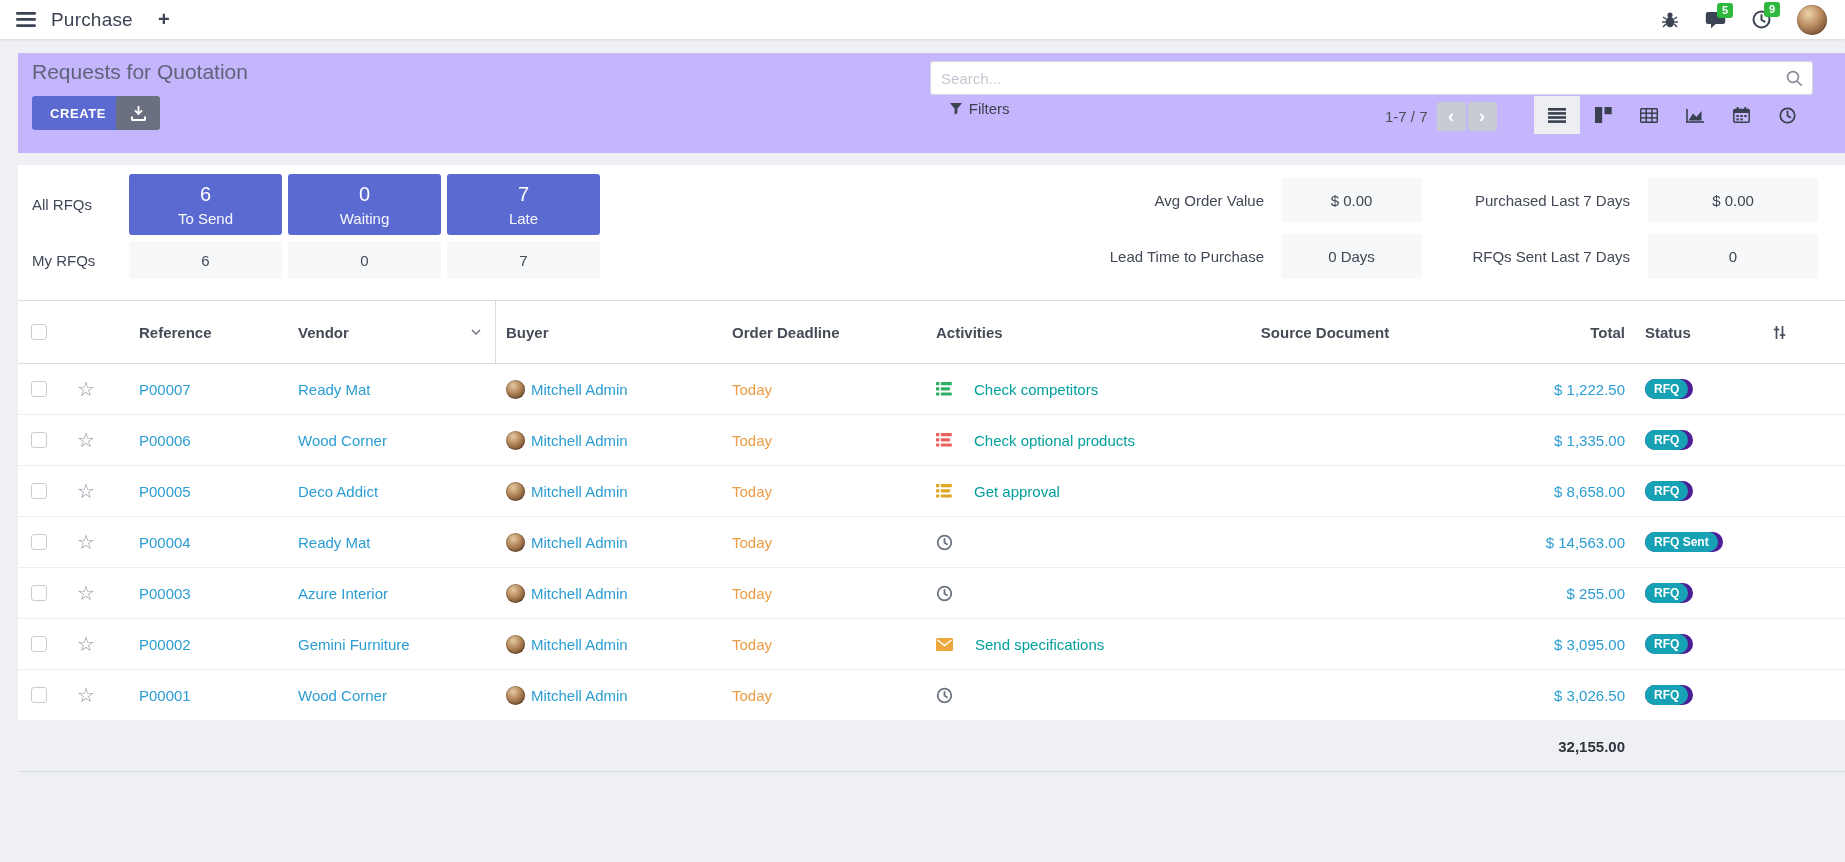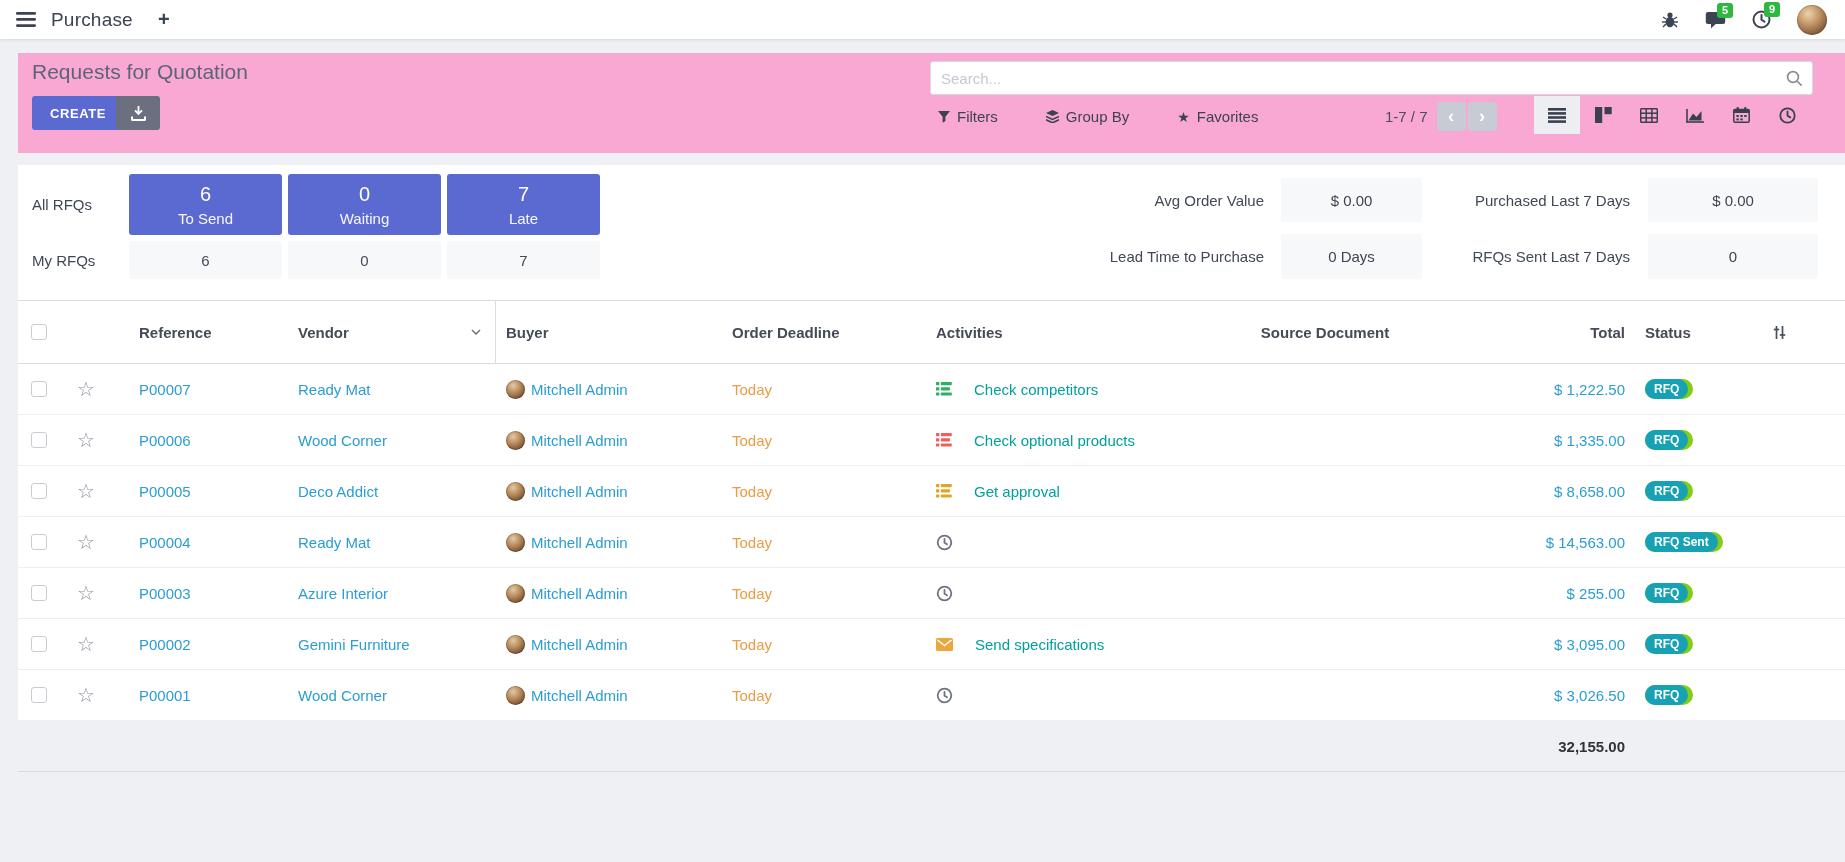--- a/index.html
+++ b/index.html
@@ -28,21 +28,21 @@
     background: var(--badge-green, #2eb83e); color: #fff;
     font-size: 11px; font-weight: 700; line-height: 15px;
     padding: 0 5px; border-radius: 3px; min-width: 15px; text-align: center;
   }
   .avatar {
     width: 30px; height: 30px; border-radius: 50%;
     background: radial-gradient(circle at 38% 30%, #ecd3ae 0%, #c19265 40%, #7a5436 78%, #57381f 100%);
     box-shadow: inset 0 0 0 1px rgba(0,0,0,.15); cursor: pointer;
   }
   
-  .cpanel { position: absolute; top: 53px; left: 18px; right: 0; height: 100px; background: #f9a8d4; }
+  .cpanel { position: absolute; top: 53px; left: 18px; right: 0; height: 100px; background: #c4b5fd; }
   .page-title { position: absolute; left: 14px; top: 7px; font-size: 21px; color: #5d6478; }
   .btn-create {
     position: absolute; left: 14px; top: 43px; height: 34px; padding: 0 18px;
     background: var(--accent, #5b6ad0); color: #fff; border: none; border-radius: 3px;
     font-size: 13px; font-weight: 700; letter-spacing: .6px; cursor: pointer;
     font-family: "Liberation Sans", sans-serif;
   }
   .btn-export {
     position: absolute; left: 98px; top: 43px; width: 44px; height: 34px;
     background: #6a7080; border: none; border-radius: 3px; cursor: pointer;
@@ -54,21 +54,21 @@
   }
   .searchbox input {
     width: 100%; height: 100%; border: none; outline: none; background: transparent;
     padding: 0 34px 0 10px; font-size: 15px; color: #3d4350;
     font-family: "Liberation Sans", sans-serif;
   }
   .searchbox input::placeholder { color: #c4c8d0; }
   .search-mag { position: absolute; right: 9px; top: 8px; }
   .filterbar {
     position: absolute; left: 920px; top: 47px; height: 33px;
-    display: flex; align-items: center; gap: 48px;
+    display: flex; align-items: center; gap: 48px; flex-direction: column;
   }
   .fb-item { display: flex; align-items: center; gap: 7px; font-size: 15px; color: #3d434e; cursor: pointer; }
   .pager { position: absolute; left: 1367px; top: 47px; height: 33px; display: flex; align-items: center; gap: 9px; }
   .pager-text { font-size: 15px; color: #494e59; }
   .pager-btns { display: flex; gap: 2px; }
   .pager-btn {
     width: 29px; height: 29px; background: #c7cbd3; border: none; border-radius: 3px;
     color: #fff; font-size: 18px; font-weight: 700; line-height: 27px; cursor: pointer;
     font-family: "Liberation Sans", sans-serif;
   }
@@ -144,21 +144,21 @@
   .avatar-sm {
     width: 19px; height: 19px; border-radius: 50%; flex: 0 0 19px;
     background: radial-gradient(circle at 38% 30%, #e5c9a2 0%, #b08355 45%, #6d4a2e 80%, #4c3018 100%);
     box-shadow: inset 0 0 0 1px rgba(0,0,0,.18);
   }
   .act-icon { display: inline-flex; cursor: pointer; }
   .act-green { color: #2fae66; }
   .act-red { color: #e9625d; }
   .act-yellow { color: #dfa727; }
   .act-label { color: var(--activity, #00a09d); text-decoration: none; cursor: pointer; }
-  .badge-wrap { display: inline-flex; background: #84cc16; border-radius: 11px; padding-right: 5px; }
+  .badge-wrap { display: inline-flex; background: #4c1d95; border-radius: 11px; padding-right: 5px; }
   .badge {
     background: var(--badge-teal, #16a2b4); color: #fff; font-size: 12px; font-weight: 700;
     padding: 3px 9px; border-radius: 11px; white-space: nowrap;
   }
   .tfoot { height: 51px; border-bottom: 1px solid #d8dbe0; }
   .foot-total { font-weight: 700; color: #2f333b; font-size: 15px; }
   svg { display: block; }
 </style>
 </head>
 <body>

